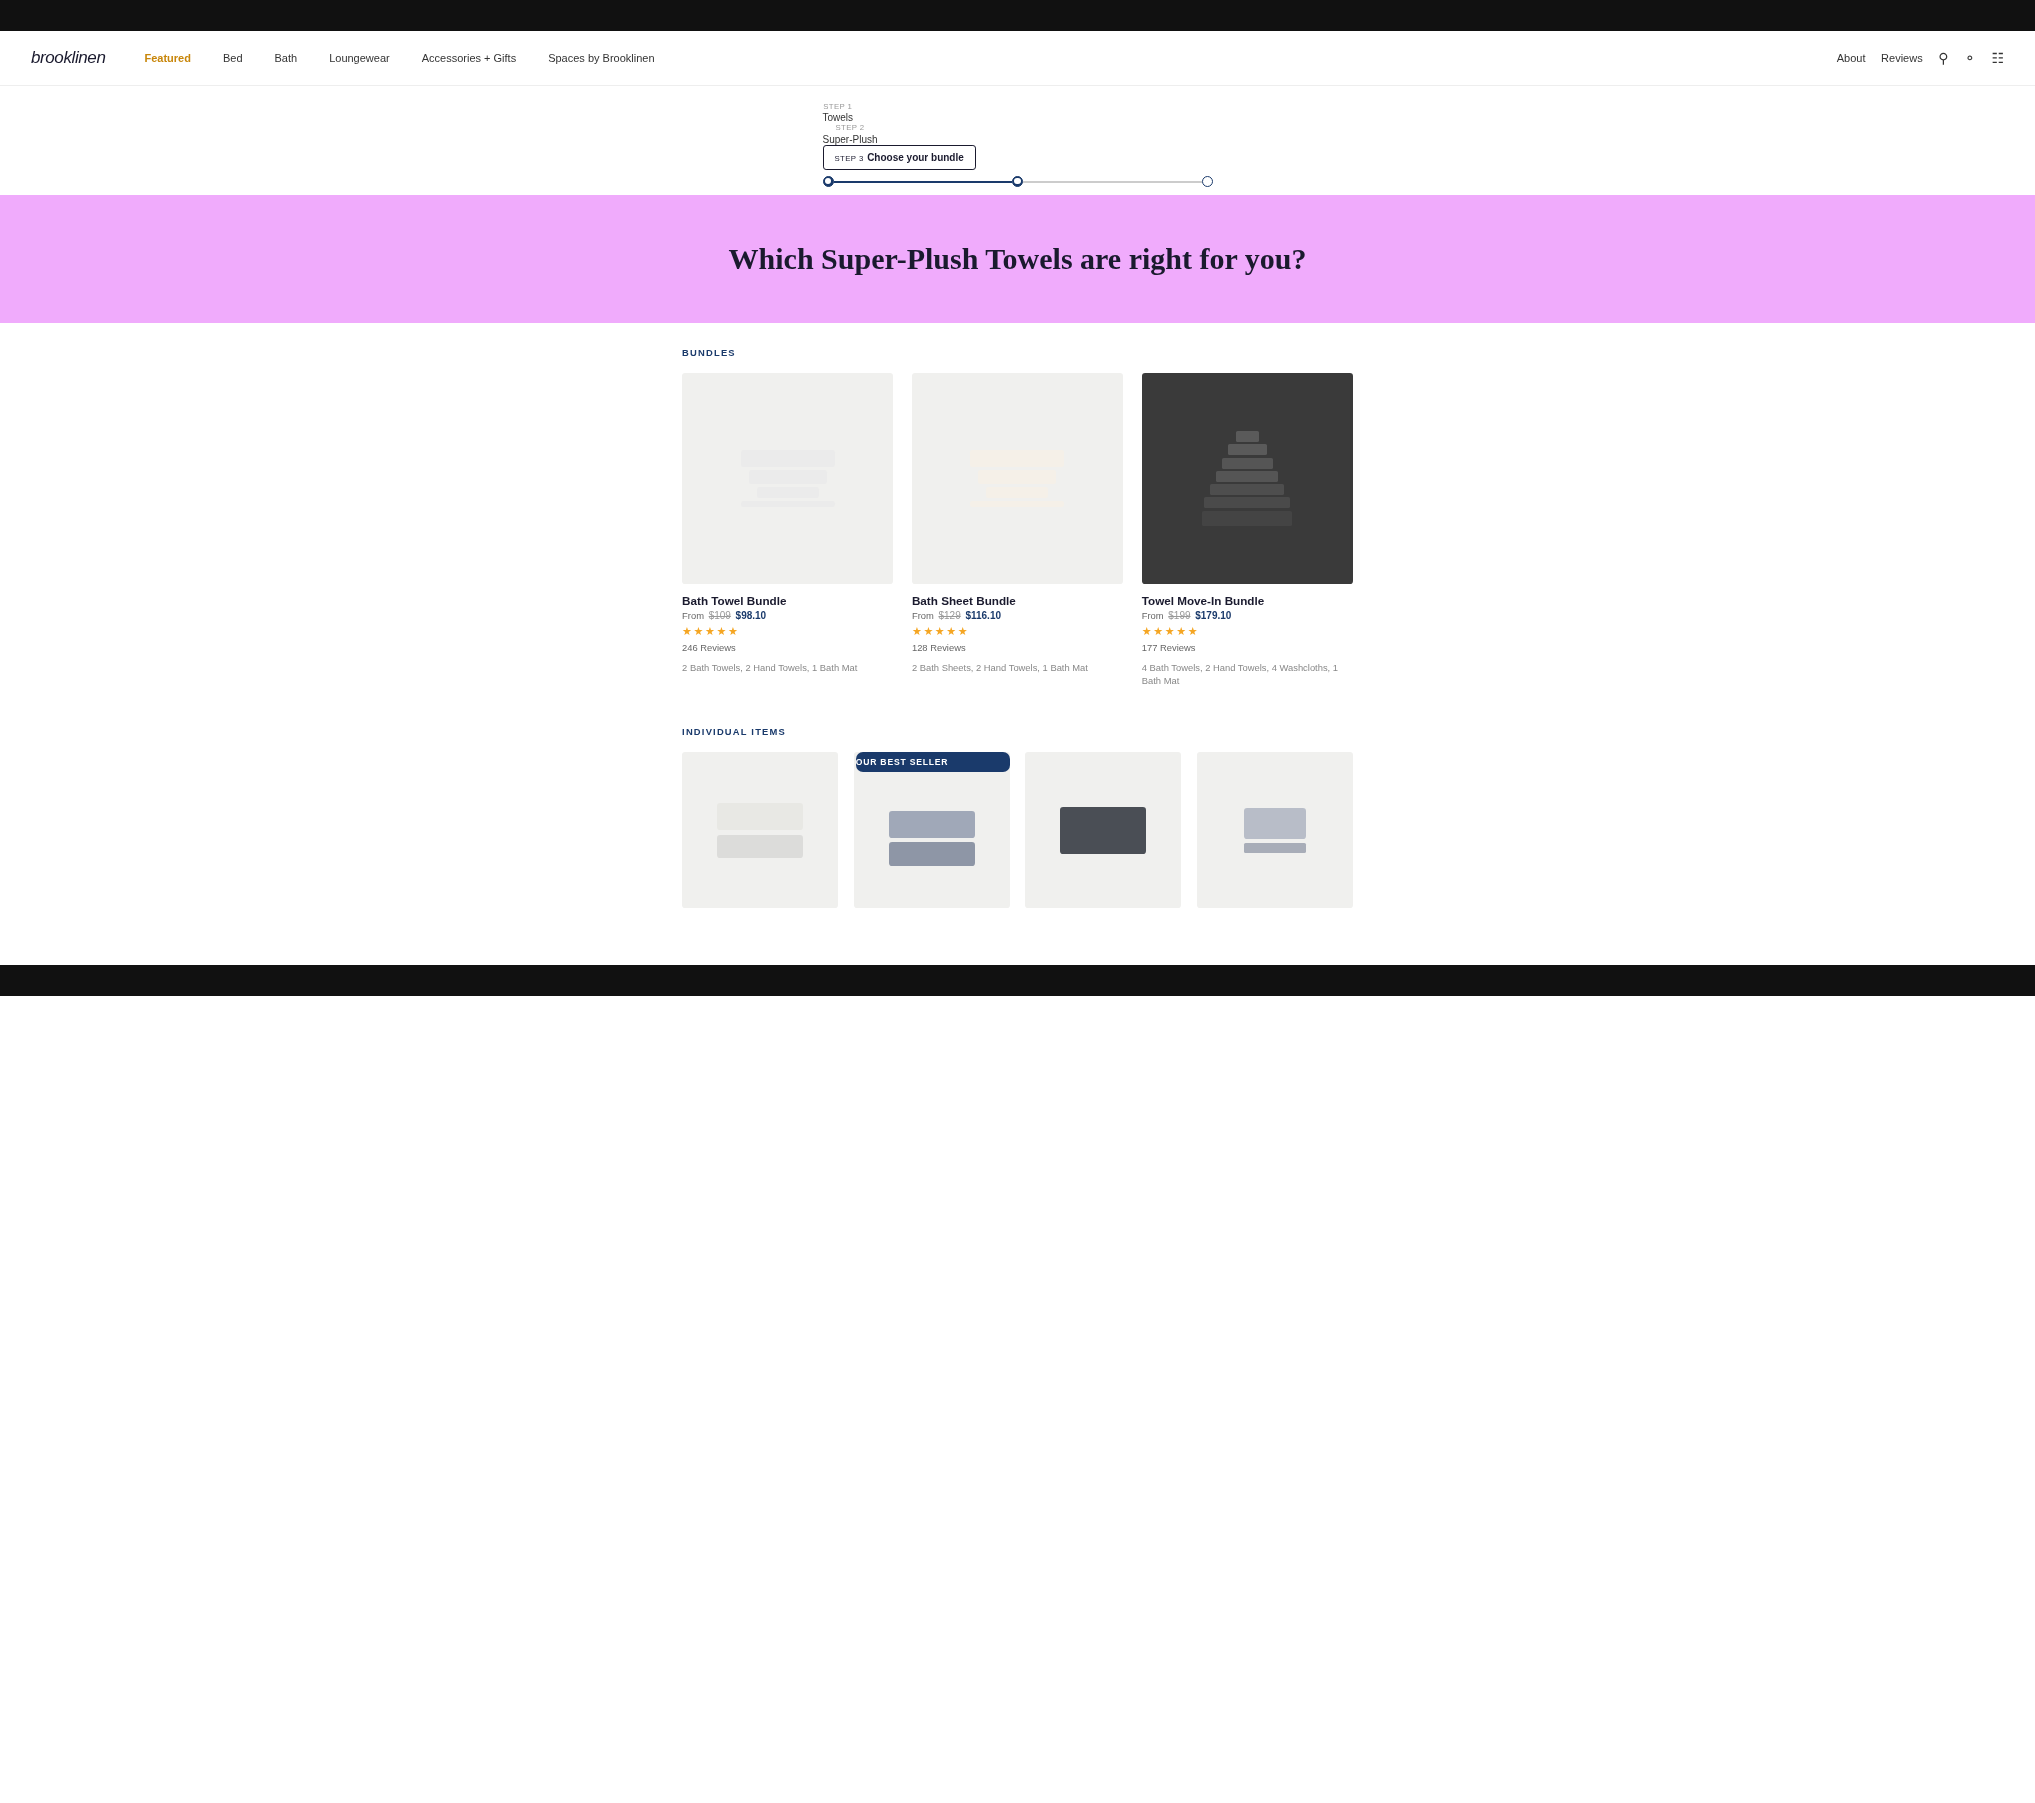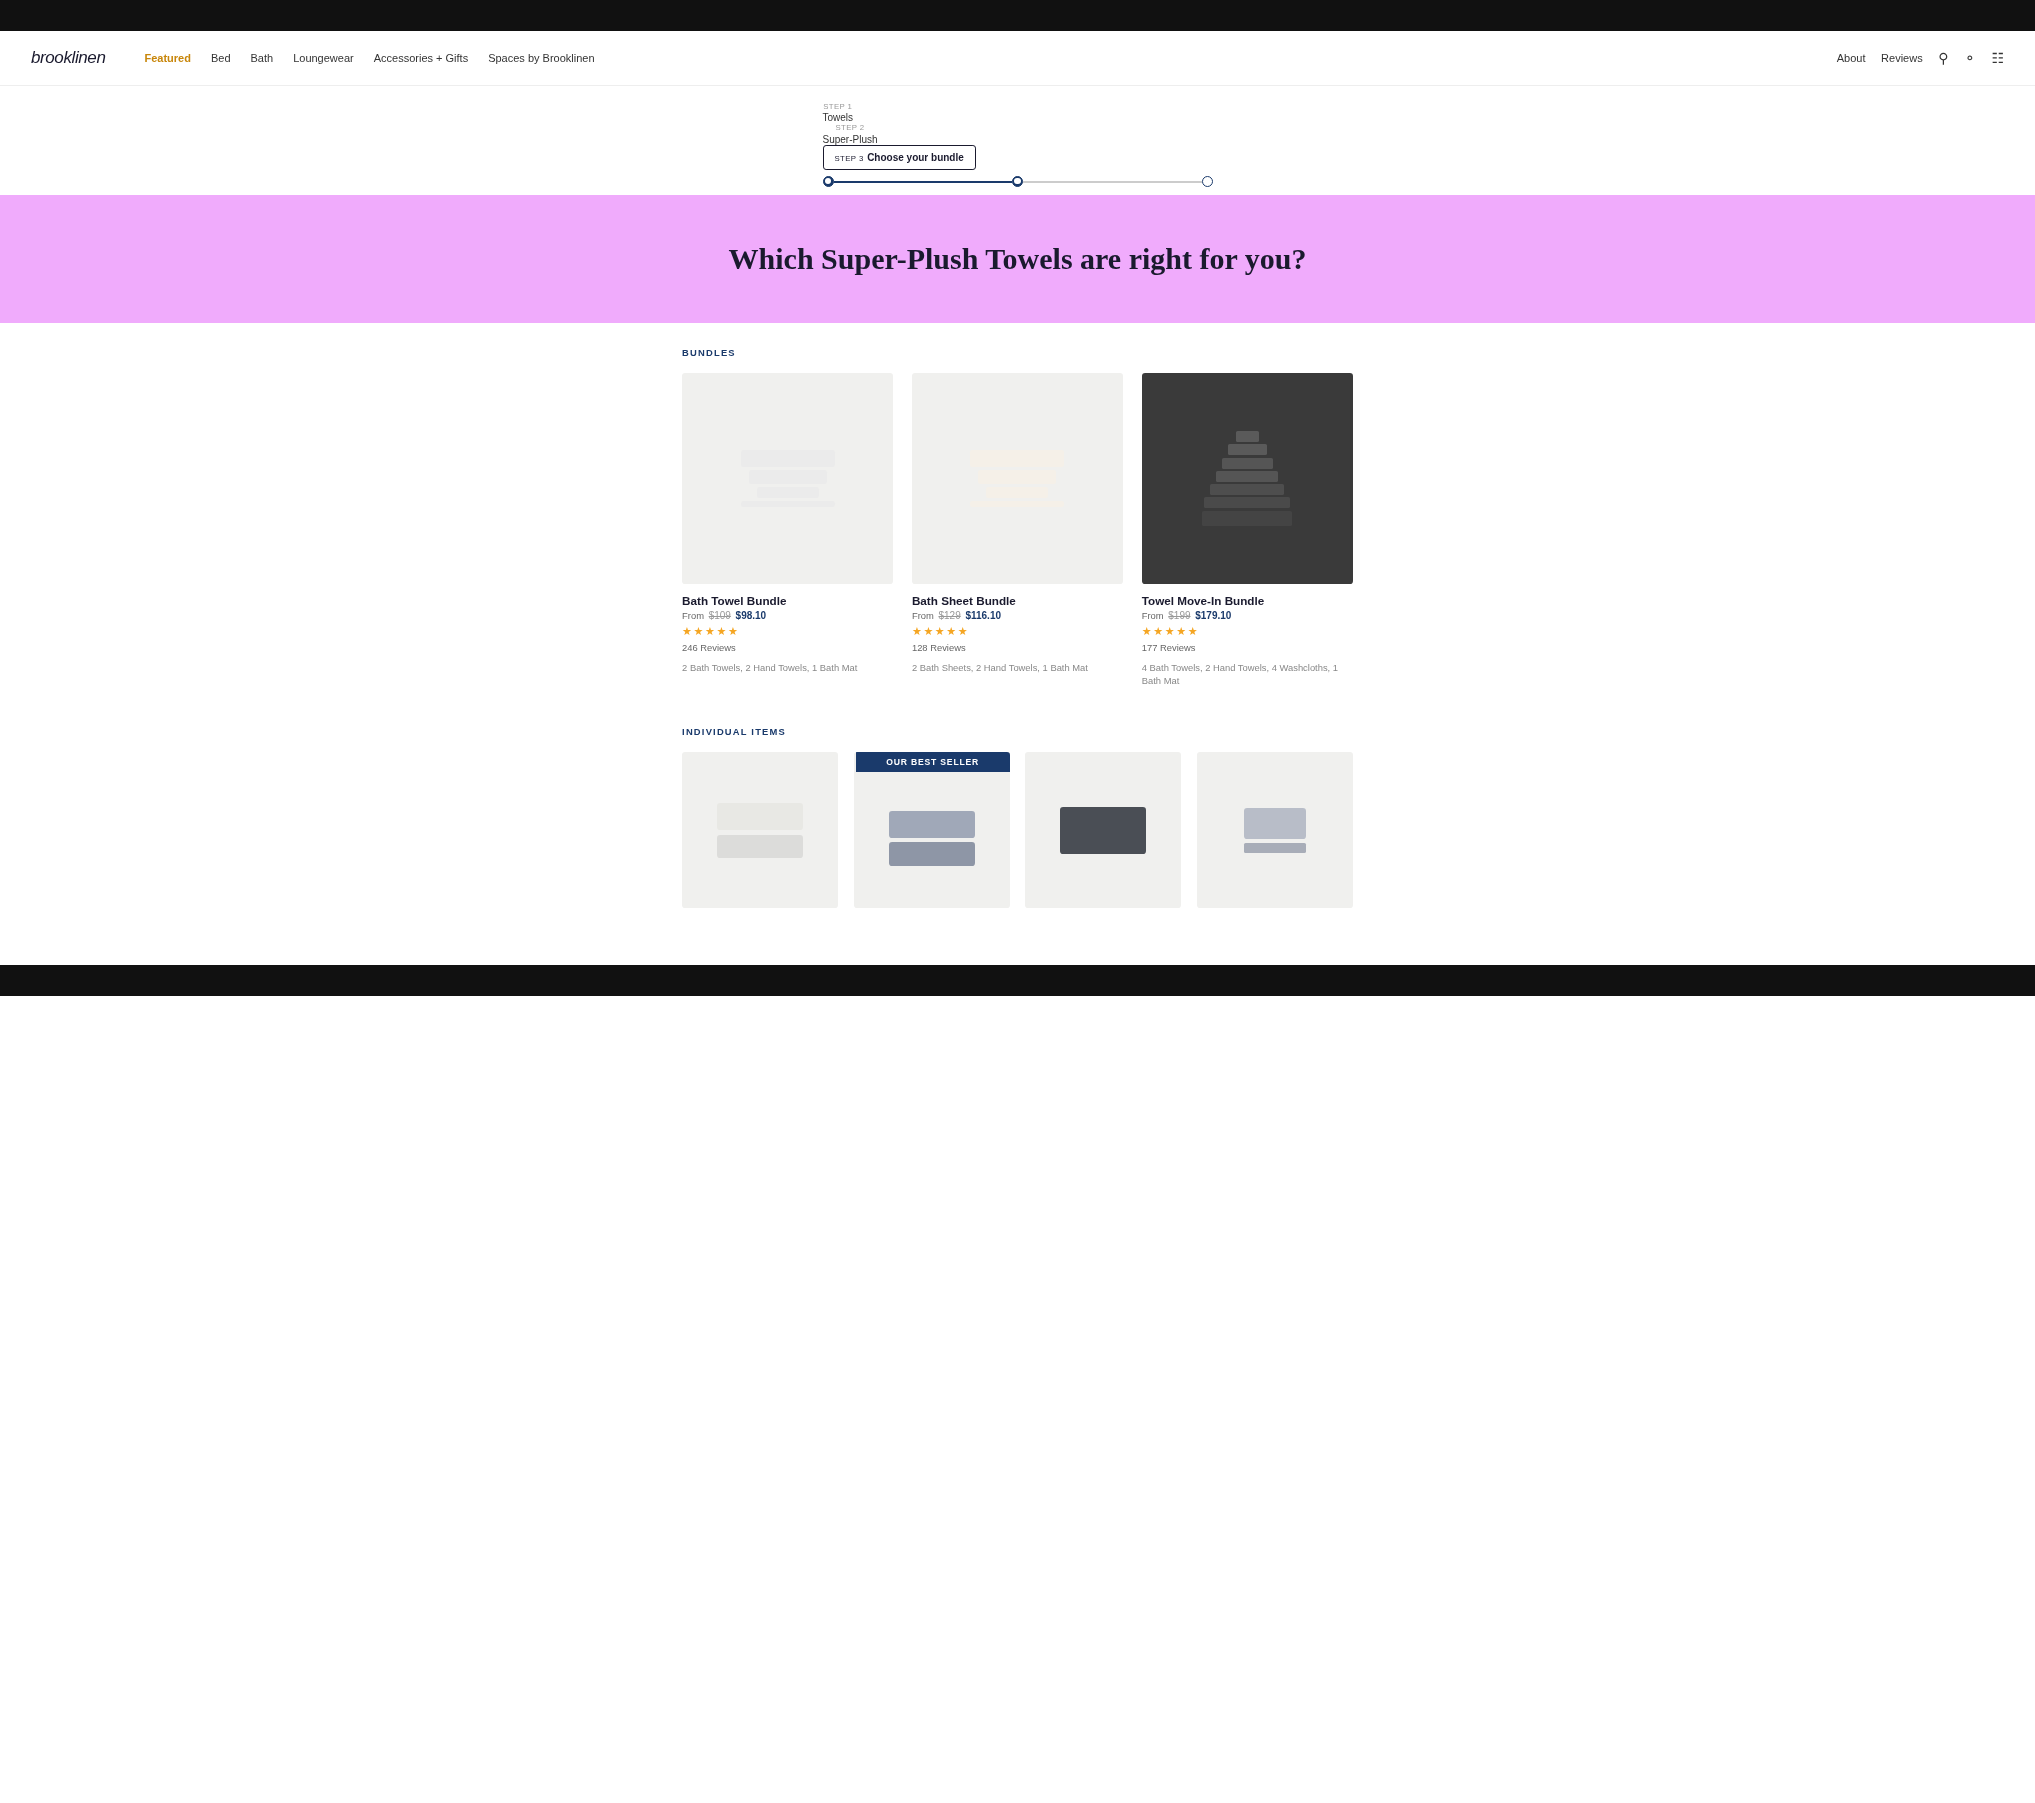--- a/index.html
+++ b/index.html
@@ -22,21 +22,21 @@
     .nav-logo {
       font-size: 17px;
       font-weight: 400;
       color: #1a1a2e;
       letter-spacing: -0.4px;
       margin-right: 39px;
       font-style: italic;
     }
     .nav-links {
       display: flex;
-      gap: 20px;
+      gap: 32px;
       flex: 1;
     }
     .nav-link {
       font-size: 11px;
       color: #333;
       cursor: pointer;
       text-decoration: none;
     }
     .nav-link.active {
       color: #c8860a;
@@ -234,23 +234,23 @@
     .best-seller-badge {
       position: absolute;
       top: 0;
       left: 2px;
       right: 0;
       background: #1a3a6b;
       color: #fff;
       font-size: 8.6px;
       font-weight: 700;
       letter-spacing: 0.8px;
-      text-align: center;
       padding: 4.7px 0;
       text-transform: uppercase;
+      border-radius: 7px;
     }
 
     .product-name {
       font-size: 11.7px;
       font-weight: 700;
       color: #1a1a2e;
       margin-bottom: 3.1px;
     }
     .product-price {
       display: flex;

